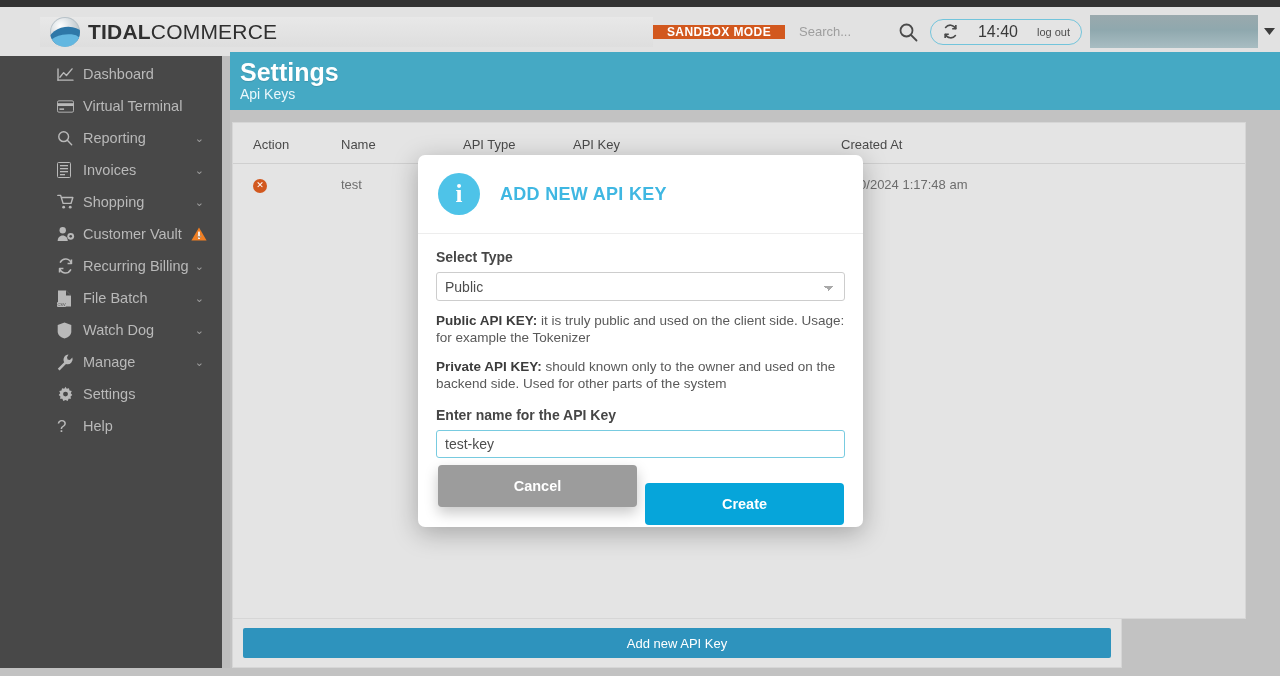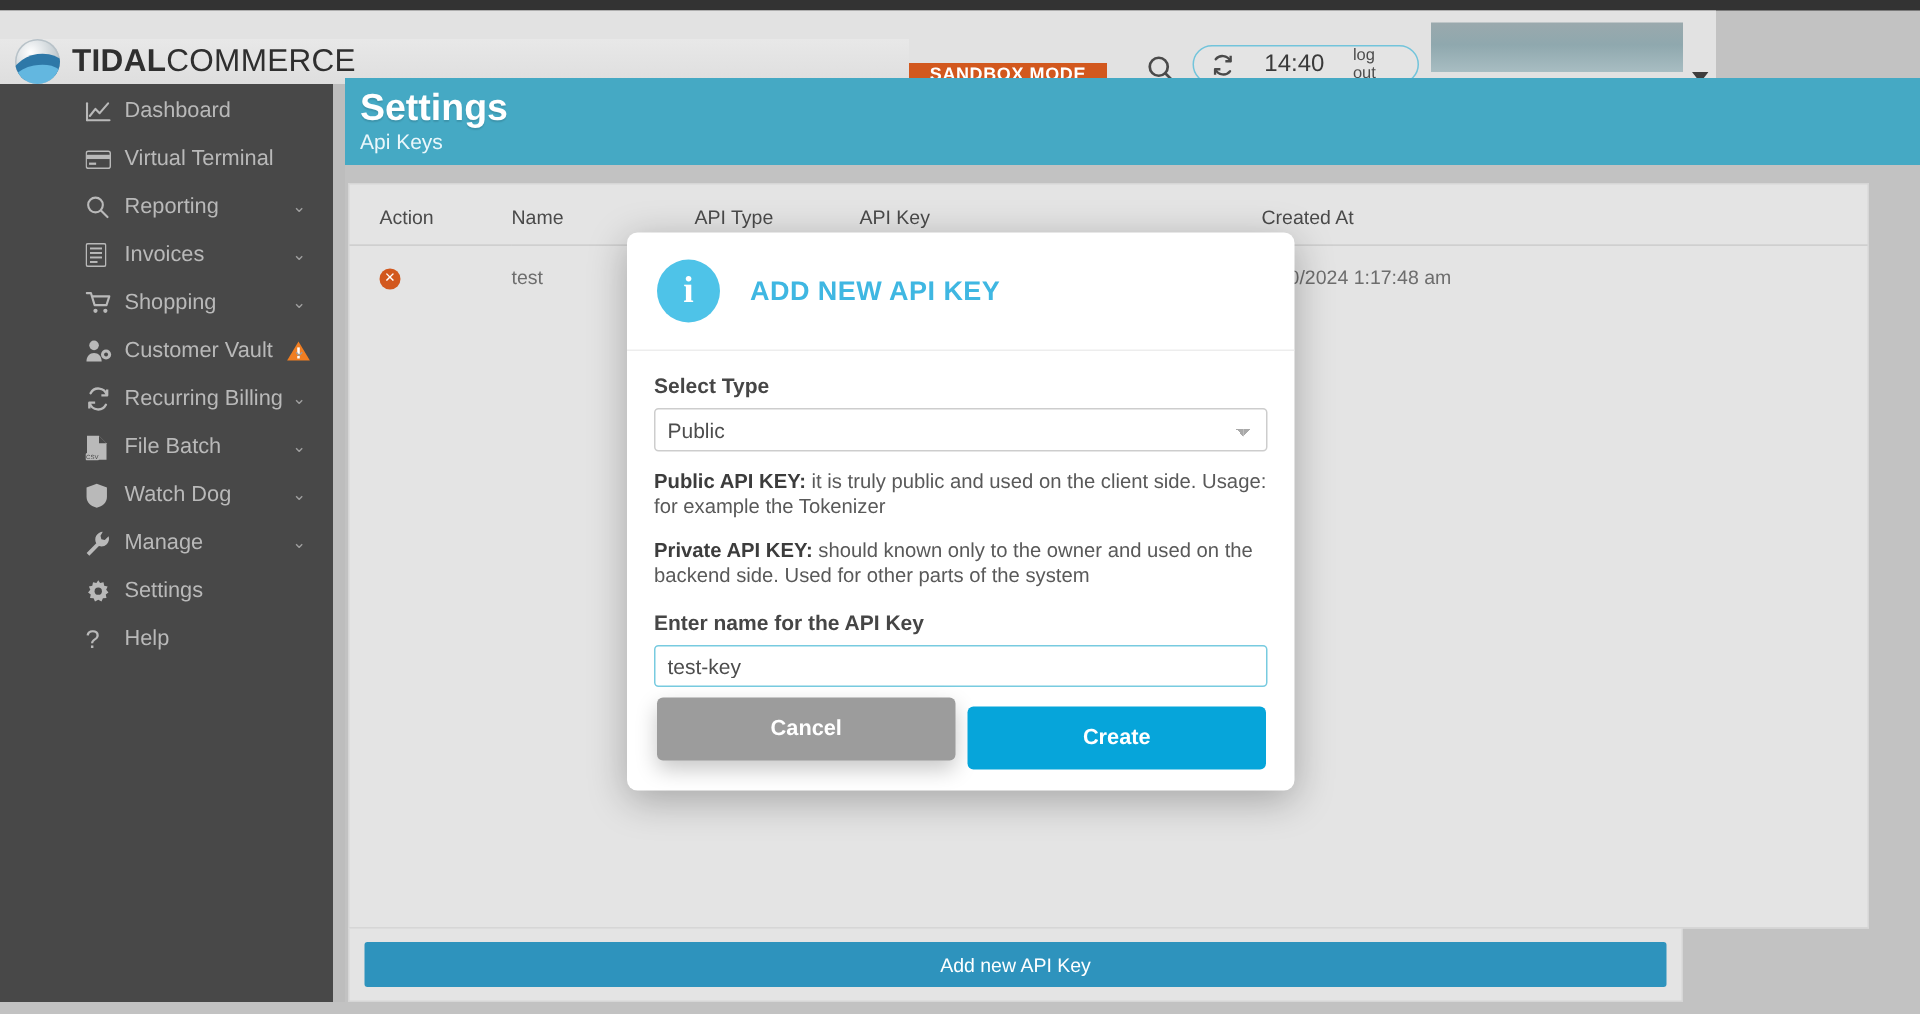--- a/index.html
+++ b/index.html
@@ -11,23 +11,23 @@
   }
 
   
   #topstrip {
     position: absolute; left: 0; top: 0; width: 1280px; height: 7px;
     background: #333333;
   }
 
   
   #header {
-    position: absolute; left: 0; top: 7px; width: 1144px; height: 49px;
+    position: absolute; left: 0; top: 7px; width: 1280px; height: 49px;
     background: #e2e2e2;
-    display: flex; align-items: flex-end;
+    display: flex; align-items: center; padding-left: 40px;
   }
   #brand {
     width: 613px; display: flex; align-items: center; padding-left: 10px;
     background: linear-gradient(to bottom,#e8e8e8 0%,#dedede 100%);
   }
   #logo-mark {
     width: 30px; height: 30px; border-radius: 50%;
     background: radial-gradient(circle at 35% 30%, #ffffff 0%, #cfd6da 48%, #9fadb5 100%);
     position: relative; overflow: hidden; flex: none;
     box-shadow: inset 0 0 0 1px #b8c2c8;
@@ -206,21 +206,21 @@
     padding: 0 18px;
   }
   #cancel-btn {
     position: absolute; left: 20px; top: 0px; width: 199px; height: 42px;
     background: #9c9c9c; color: #ffffff; border: none; border-radius: 4px;
     font-size: 14.5px; font-weight: bold; cursor: pointer;
     font-family: "Liberation Sans", sans-serif;
     box-shadow: 0 6px 14px rgba(0,0,0,.22);
   }
   #create-btn {
-    position: absolute; left: 227px; top: 6px; width: 199px; height: 42px;
+    position: absolute; left: 227px; top: 18px; width: 199px; height: 42px;
     background: #06a5da; color: #ffffff; border: none; border-radius: 4px;
     font-size: 14.5px; font-weight: bold; cursor: pointer;
     font-family: "Liberation Sans", sans-serif;
   }
 
   
   #bottom-strip {
     position: absolute; left: 0; top: 668px; width: 1280px; height: 8px;
     background: #c2c2c2;
   }

